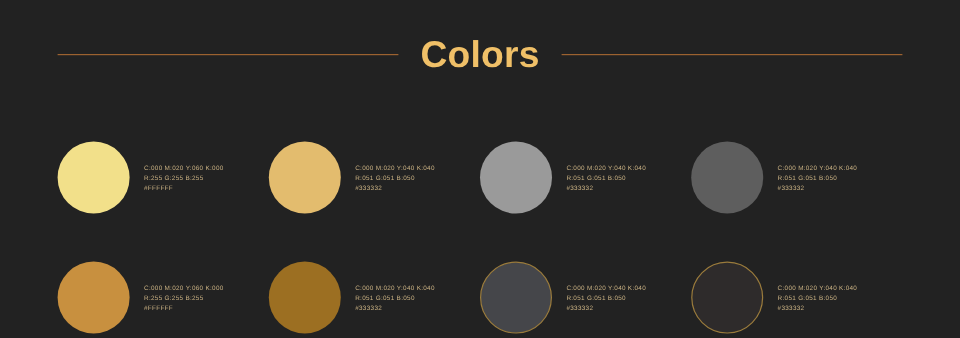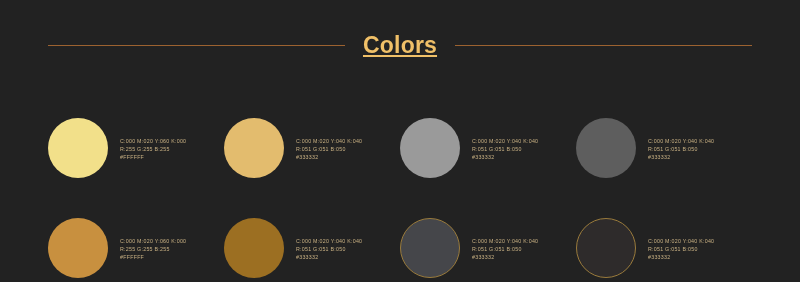--- a/index.html
+++ b/index.html
@@ -36,26 +36,25 @@
     gap: 18px;
   }
   .rule {
     flex: 1 1 auto;
     height: 1px;
     background: #9c6230;
   }
   .page-title {
     flex: 0 0 auto;
     color: #f0c068;
-    font-size: 23px;
+    font-size: 31px;
     font-weight: bold;
     letter-spacing: 0.2px;
     line-height: 1;
     white-space: nowrap;
-    text-decoration: underline;
   }
 
   
   .grid {
     position: absolute;
     top: 98px;
     left: 48px;
     width: 704px;
     display: grid;
     grid-template-columns: repeat(4, 176px);

